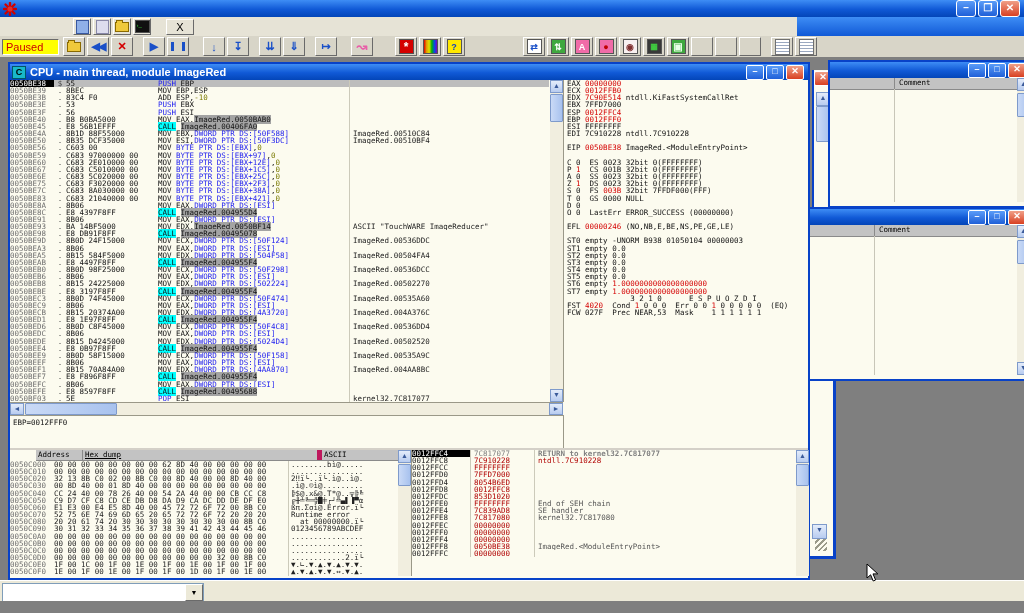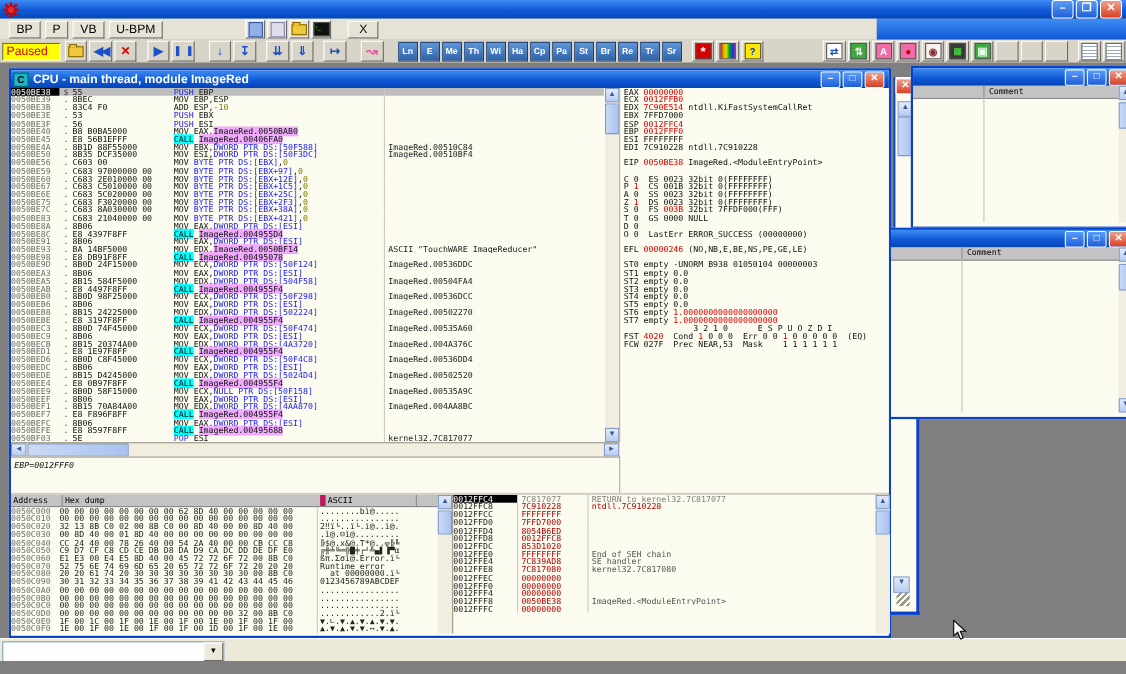--- a/index.html
+++ b/index.html
@@ -66,56 +66,56 @@
   .wb.close{background:linear-gradient(180deg,#F0A088,#D84022);}
   .wb.small{width:16px;height:13px;font-size:9px;line-height:11px;border-radius:2px;}
 
   
   .workspace{left:0;top:57px;width:1024px;height:544px;background:#7F7F7F;overflow:hidden;}
   .childwin{position:absolute;border:2px solid #0842C8;background:#FCFBEF;}
   .childtitle{height:16px;background:linear-gradient(180deg,#3E8DF5 0%,#1059D6 55%,#0345B8 100%);
     display:flex;align-items:center;color:#FFF;font-weight:bold;font-size:11px;}
   .paneheader{height:11px;background:#C3C3C3;border-bottom:1px solid #8A8A8A;
     font-family:"DejaVu Sans Mono",monospace;font-size:7.5px;color:#000;display:flex;}
-  .mono{font-family:"DejaVu Sans Mono",monospace;font-size:7.5px;color:#111;font-style:italic;}
+  .mono{font-family:"DejaVu Sans Mono",monospace;font-size:7.5px;color:#111;}
 
   
   .sbtrack{background:#F1EEDF;}
   .sbbtn{background:linear-gradient(180deg,#E4ECFA,#B8CCF0);border:1px solid #7E9ACB;
     color:#3A5A9A;font-size:7px;line-height:10px;text-align:center;}
   .sbthumb{background:linear-gradient(90deg,#CADAF6,#A8C2EE);border:1px solid #7E9ACB;border-radius:1px;}
 
   
   .dr{display:flex;height:7.16px;line-height:7.4px;font-family:"DejaVu Sans Mono",monospace;font-size:7.5px;}
   .dr.sel{background:#BDBDBD;}
   .c-a{width:44px;color:#6E6E6E;flex:none;}
   .dr.sel .c-a{background:#000;color:#FFF;}
   .c-m{width:12px;color:#444;text-align:center;flex:none;}
   .c-b{width:92px;color:#111;white-space:pre;flex:none;}
   .c-i{width:191px;white-space:pre;flex:none;}
   .c-c{flex:1;border-left:1px solid #CCCABA;padding-left:3px;color:#222;white-space:pre;overflow:hidden;}
   .t-n{color:#111;} .t-k{color:#2222F0;} .t-p{color:#2222F0;text-align:center;} .t-m{color:#7A7A00;}
-  .t-y{background:#f0abfc;color:#111;} .t-c{background:#00FFFF;color:#111;}
+  .t-y{background:#a3a3a3;color:#111;} .t-c{background:#00FFFF;color:#111;}
 
   .regline{height:7.16px;line-height:7.4px;white-space:pre;padding-left:3px;
     font-family:"DejaVu Sans Mono",monospace;font-size:7.5px;}
   .t-r{color:#D40000;}
 
   .dumprow{display:flex;height:7.16px;line-height:7.4px;font-family:"DejaVu Sans Mono",monospace;font-size:7.5px;}
   .c-da{width:44px;color:#6E6E6E;flex:none;}
   .c-dh{width:234px;color:#222;white-space:pre;flex:none;}
   .c-dt{flex:1;border-left:1px solid #CCCABA;padding-left:2px;color:#222;white-space:pre;overflow:hidden;}
 
   .strow{display:flex;height:7.16px;line-height:7.4px;font-family:"DejaVu Sans Mono",monospace;font-size:7.5px;}
   .c-sa{width:58px;color:#222;flex:none;}
   .strow.sel .c-sa{background:#000;color:#FFF;}
   .c-sv{width:60px;color:#B00000;border-left:1px solid #CCCABA;padding-left:3px;flex:none;}
   .strow.sel .c-sv{color:#808080;}
   .c-sc{flex:1;border-left:1px solid #CCCABA;padding-left:3px;color:#555;white-space:pre;overflow:hidden;}
-  .c-sc.r{color:#B00000;} .strow.sel .c-sc{color:#808080;}
+  .c-sc.r{color:#B00000;} .strow.sel .c-sc{color:#808080;font-weight:bold;}
 
   
   .cmdbar{left:0;top:523px;width:1024px;height:21px;background:#ECE9D8;border-top:1px solid #FFF;}
   .combo{position:absolute;left:2px;top:2px;width:200px;height:17px;background:#FFF;
     border:1px solid #7F9DB9;display:flex;}
   .combo-btn{margin-left:auto;width:16px;height:15px;background:#ECE9D8;border:1px solid;
     border-color:#FFF #6A6A6A #6A6A6A #FFF;font-size:7px;text-align:center;line-height:15px;color:#000;}
   .statusbar{left:0;top:601px;width:1024px;height:12px;background:#C6C3B6;
     border-top:1px solid #8A8878;font-size:10px;color:#000;display:flex;align-items:center;}
   .sb-div{width:2px;height:10px;border-left:1px solid #8A8878;border-right:1px solid #FFF;}
@@ -138,26 +138,20 @@
     <span style="color:#fff;font-size:11px;margin-left:4px;"></span>
     <div class="winbtns">
       <div class="wb">–</div>
       <div class="wb">❐</div>
       <div class="wb close">✕</div>
     </div>
   </div>
 
   <div class="abs menurow">
     <div class="menurow-inner">
-      <span style="display:flex;margin-left:6px;">
-          <span class="plugbtn">BP</span>
-          <span class="plugbtn">P</span>
-          <span class="plugbtn">VB</span>
-          <span class="plugbtn">U-BPM</span>
-        </span>
       <span style="display:flex;margin-left:72px;align-items:center;">
         <span class="miconbtn">
             <span class="mdoc1"></span>
           </span>
         <span class="miconbtn">
             <span class="mdoc2"></span>
           </span>
         <span class="miconbtn">
             <span class="ic ic-folder"></span>
           </span>
@@ -203,35 +197,20 @@
       </div>
     <div class="gap8"></div>
     <div class="tb">
         <span>↦</span>
       </div>
     <div class="gap12"></div>
     <div class="tb">
         <span class="glyph-pink" style="font-size:13px;">↝</span>
       </div>
     <div class="gap12"></div>
-    <span style="display:flex;">
-        <span class="lb">Ln</span>
-        <span class="lb">E</span>
-        <span class="lb">Me</span>
-        <span class="lb">Th</span>
-        <span class="lb">Wi</span>
-        <span class="lb">Ha</span>
-        <span class="lb">Cp</span>
-        <span class="lb">Pa</span>
-        <span class="lb">St</span>
-        <span class="lb">Br</span>
-        <span class="lb">Re</span>
-        <span class="lb">Tr</span>
-        <span class="lb">Sr</span>
-      </span>
     <div class="gap8"></div>
     <div class="tb">
         <span class="sq sq-gear">*</span>
       </div>
     <div class="tb">
         <span class="sq sq-rainbow"></span>
       </div>
     <div class="tb">
         <span class="sq sq-help">?</span>
       </div>
@@ -600,21 +579,21 @@
               <span class="c-a">0050BEE4</span>
               <span class="c-m">.</span>
               <span class="c-b">E8 0B97F8FF</span>
               <span class="c-i"><span class="t-c">CALL</span><span class="t-n"> </span><span class="t-y">ImageRed.004955F4</span></span>
               <span class="c-c"></span>
             </div>
             <div class="dr">
               <span class="c-a">0050BEE9</span>
               <span class="c-m">.</span>
               <span class="c-b">8B0D 58F15000</span>
-              <span class="c-i"><span class="t-n">MOV ECX,</span><span class="t-p">NULL PTR DS:[50F158]</span></span>
+              <span class="c-i"><span class="t-n">MOV ECX,</span><span class="t-p">DWORD PTR DS:[50F158]</span></span>
               <span class="c-c">ImageRed.00535A9C</span>
             </div>
             <div class="dr">
               <span class="c-a">0050BEEF</span>
               <span class="c-m">.</span>
               <span class="c-b">8B06</span>
               <span class="c-i"><span class="t-n">MOV EAX,</span><span class="t-p">DWORD PTR DS:[ESI]</span></span>
               <span class="c-c"></span>
             </div>
             <div class="dr">
@@ -704,23 +683,23 @@
             <div class="regline"><span class="t-n">ST7 empty </span><span class="t-r">1.0000000000000000000</span></div>
             <div class="regline"><span class="t-n">              3 2 1 0      E S P U O Z D I</span></div>
             <div class="regline"><span class="t-n">FST </span><span class="t-r">4020</span><span class="t-n">  Cond </span><span class="t-r">1</span><span class="t-n"> 0 0 0  Err 0 0 </span><span class="t-r">1</span><span class="t-n"> 0 0 0 0 0  (EQ)</span></div>
             <div class="regline"><span class="t-n">FCW 027F  Prec NEAR,53  Mask    1 1 1 1 1 1</span></div>
           </div>
       </div>
 
       <div class="abs" style="left:0;top:384px;width:798px;height:2px;background:#D4D0C8;"></div>
 
       <div class="abs" style="left:0;top:386px;width:401px;height:126px;background:#FCFBEF;overflow:hidden;">
-        <div class="paneheader" style="height:10px;">
+        <div class="paneheader" style="height:10px;margin-left:26px;">
           <span style="width:44px;padding-left:2px;border-right:1px solid #8A8A8A;">Address</span>
-          <span style="width:232px;padding-left:2px;border-right:5px solid #be185d;">Hex dump</span>
+          <span style="width:232px;padding-left:2px;border-right:5px solid #be185d;text-decoration:underline;">Hex dump</span>
           <span style="width:80px;padding-left:2px;border-right:1px solid #8A8A8A;">ASCII</span>
         </div>
         <div style="width:388px;">
             <div class="dumprow">
               <span class="c-da">0050C000</span>
               <span class="c-dh">00 00 00 00 00 00 00 00 62 8D 40 00 00 00 00 00</span>
               <span class="c-dt">........bì@.....</span>
             </div>
             <div class="dumprow">
               <span class="c-da">0050C010</span>

